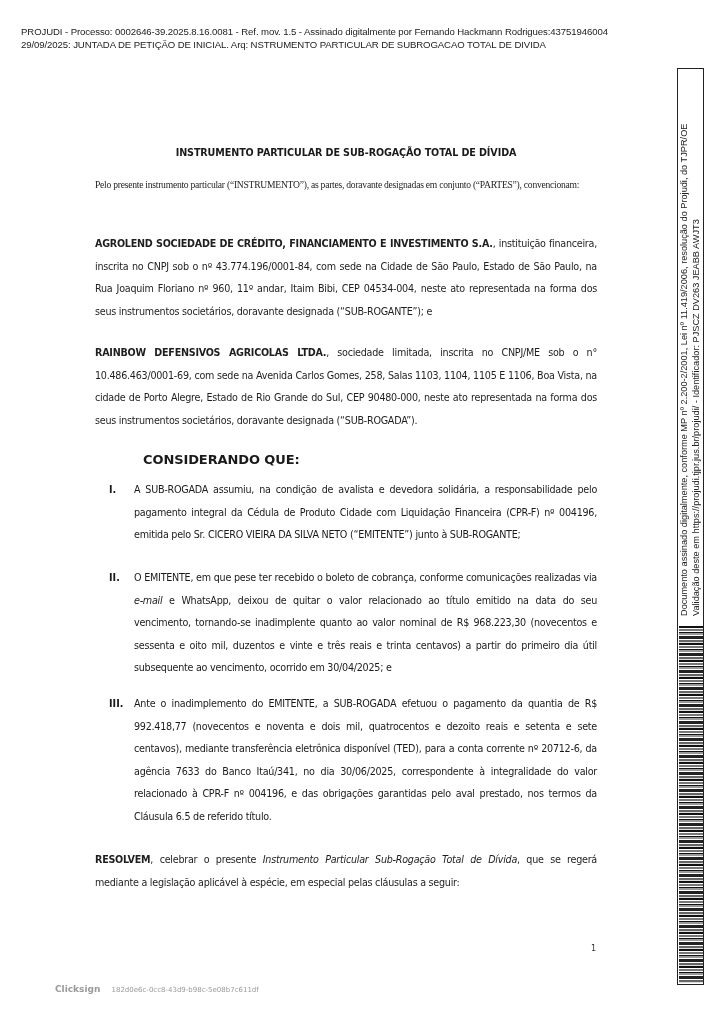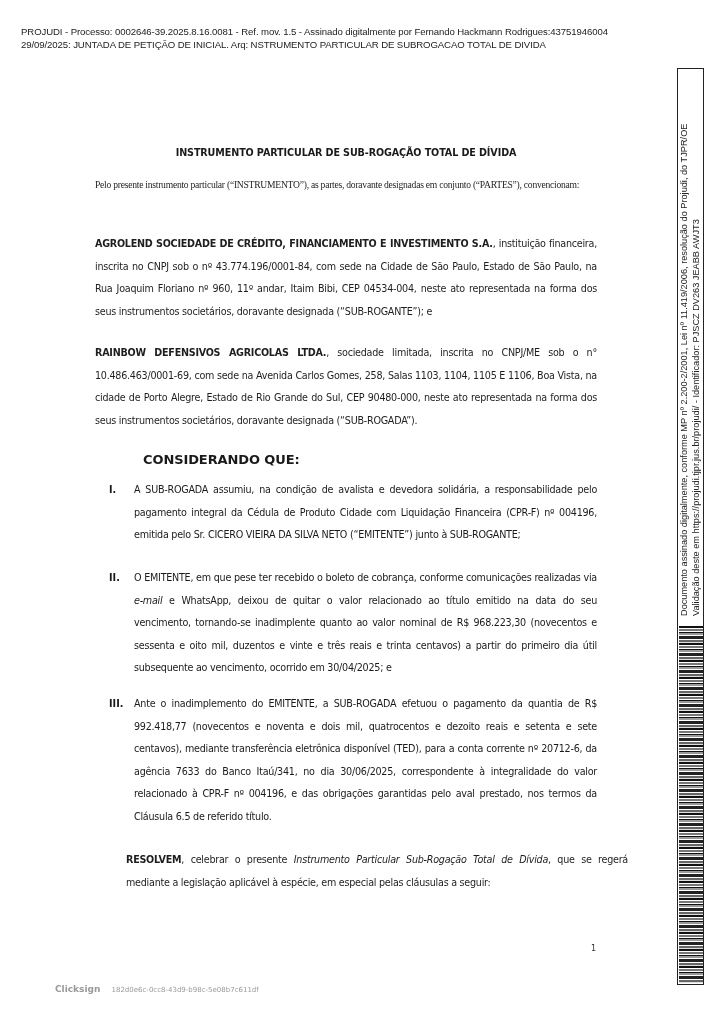--- a/index.html
+++ b/index.html
@@ -90,21 +90,21 @@
 <div class="item" style="top:567px;">
   <span class="num">II.</span>
   <div class="txt"><span>O EMITENTE, em que pese ter recebido o boleto de cobrança, conforme comunicações realizadas via </span><i>e-mail</i><span> e WhatsApp, deixou de quitar o valor relacionado ao título emitido na data do seu vencimento, tornando-se inadimplente quanto ao valor nominal de R$ 968.223,30 (novecentos e sessenta e oito mil, duzentos e vinte e três reais e trinta centavos) a partir do primeiro dia útil subsequente ao vencimento, ocorrido em 30/04/2025; e</span></div>
 </div>
 
 <div class="item" style="top:693px;">
   <span class="num">III.</span>
   <div class="txt">Ante o inadimplemento do EMITENTE, a SUB-ROGADA efetuou o pagamento da quantia de R$ 992.418,77 (novecentos e noventa e dois mil, quatrocentos e dezoito reais e setenta e sete centavos), mediante transferência eletrônica disponível (TED), para a conta corrente nº 20712-6, da agência 7633 do Banco Itaú/341, no dia 30/06/2025, correspondente à integralidade do valor relacionado à CPR-F nº 004196, e das obrigações garantidas pelo aval prestado, nos termos da Cláusula 6.5 de referido título.</div>
 </div>
 
-<div class="para" style="top:849px;margin-left:31px;"><b>RESOLVEM</b><span>, celebrar o presente </span><i>Instrumento Particular Sub-Rogação Total de Dívida</i><span>, que se regerá mediante a legislação aplicável à espécie, em especial pelas cláusulas a seguir:</span></div>
+<div class="para" style="top:849px;"><b>RESOLVEM</b><span>, celebrar o presente </span><i>Instrumento Particular Sub-Rogação Total de Dívida</i><span>, que se regerá mediante a legislação aplicável à espécie, em especial pelas cláusulas a seguir:</span></div>
 
 <div class="pagenum">1</div>
 
 <div class="clicksign">
   <span class="brand">Clicksign</span>
   <span class="hash">182d0e6c-0cc8-43d9-b98c-5e08b7c611df</span>
 </div>
 
 <div class="side-box"></div>
 <div class="side-text">

